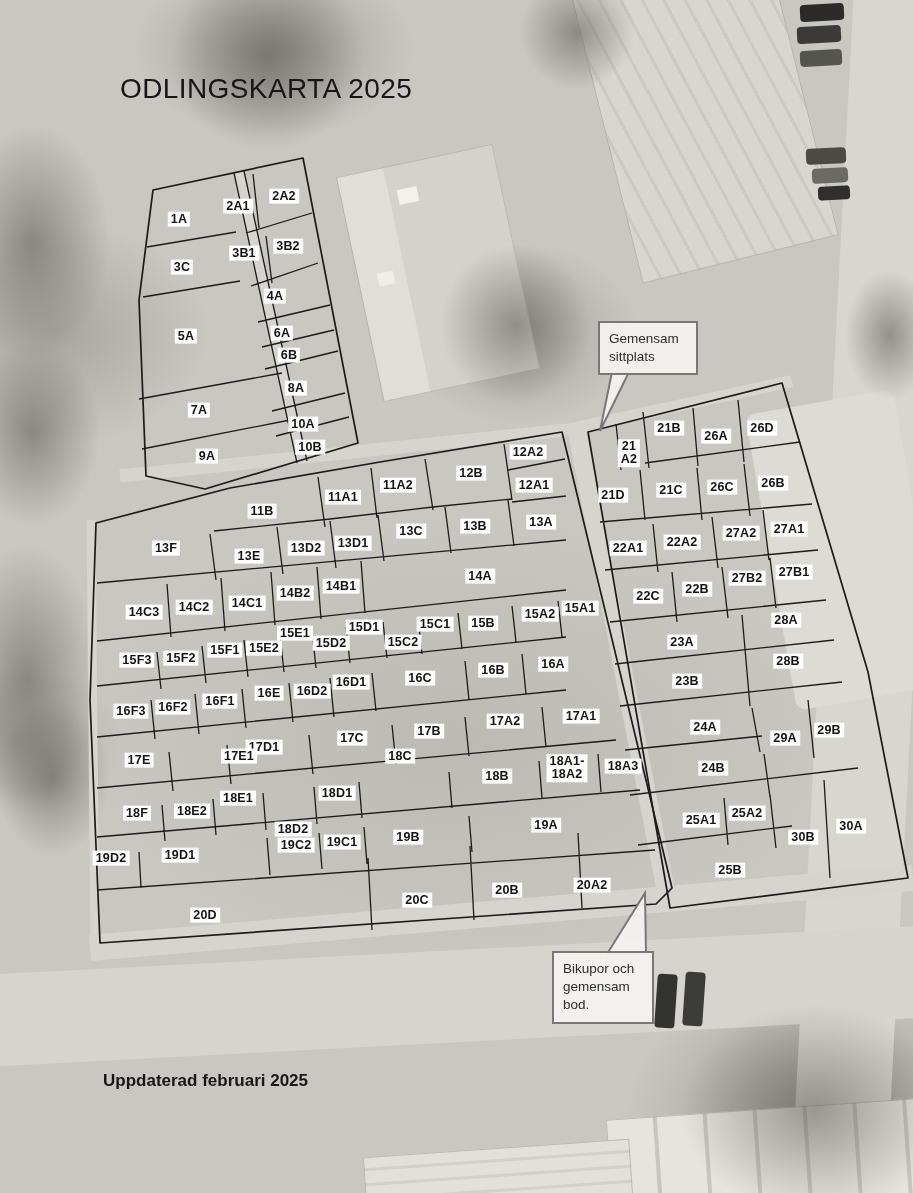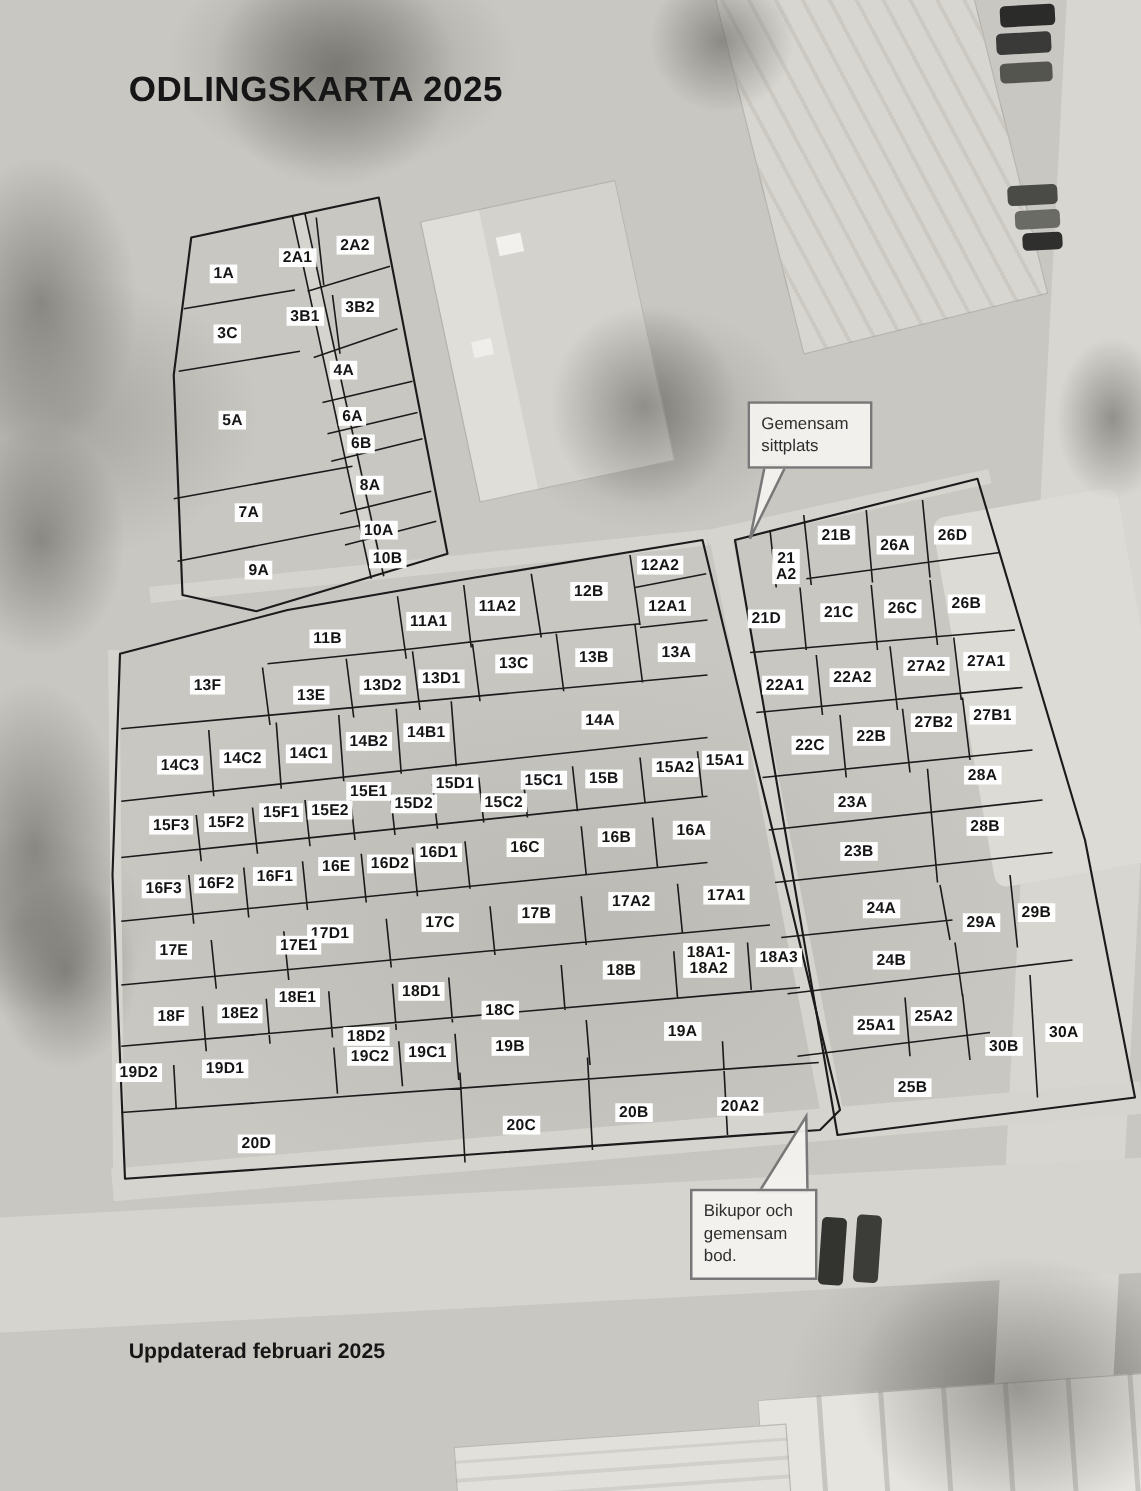--- a/index.html
+++ b/index.html
@@ -21,21 +21,21 @@
   .car{position:absolute;border-radius:4px;}
   .road-strip{position:absolute;background:#d8d6d1;}
   svg#overlay{position:absolute;left:0;top:0;}
   .plot-label{position:absolute;transform:translate(-50%,-50%);
     background:rgba(255,255,255,.96);color:#141414;font-weight:bold;
     font-size:12.5px;line-height:1.02;padding:1px 3px;white-space:pre-line;
     text-align:center;letter-spacing:.2px;}
   .callout{position:absolute;background:rgba(243,242,239,.94);border:2px solid #787878;
     padding:7px 9px;font-size:13.5px;line-height:1.35;color:#2e2e2e;white-space:pre-line;}
   #title-block{position:absolute;left:103px;top:56px;color:#161616;}
-  #title-block h1{margin:0;font-size:28px;font-weight:bold;letter-spacing:.4px;}
+  #title-block h1{margin:17px;font-size:28px;font-weight:normal;letter-spacing:.4px;}
   #title-block h2{margin:3px 0 0 0;font-size:15.5px;font-weight:bold;letter-spacing:.2px;}
   #footer-block{position:absolute;left:103px;top:1068px;color:#161616;
     font-size:17px;font-weight:bold;line-height:1.5;}
 </style>
 </head>
 <body>
 
 <div id="canvas">
 
   <div class="road-strip" style="left:822px;top:-20px;width:95px;height:1240px;transform:rotate(3deg);"></div>
@@ -161,21 +161,21 @@
       <div class="plot-label" style="left: 505px; top: 721px;">17A2</div>
       <div class="plot-label" style="left: 429px; top: 731px;">17B</div>
       <div class="plot-label" style="left: 352px; top: 738px;">17C</div>
       <div class="plot-label" style="left: 264px; top: 747px;">17D1</div>
       <div class="plot-label" style="left: 201px; top: 756px; margin-left: 38px;">17E1</div>
       <div class="plot-label" style="left: 139px; top: 760px;">17E</div>
       <div class="plot-label" style="left: 567px; top: 768px;">18A1-
 18A2</div>
       <div class="plot-label" style="left: 623px; top: 766px;">18A3</div>
       <div class="plot-label" style="left: 497px; top: 776px;">18B</div>
-      <div class="plot-label" style="left: 400px; top: 808px;">18C</div>
+      <div class="plot-label" style="left: 400px; top: 756px;">18C</div>
       <div class="plot-label" style="left: 337px; top: 793px;">18D1</div>
       <div class="plot-label" style="left: 293px; top: 829px;">18D2</div>
       <div class="plot-label" style="left: 238px; top: 798px;">18E1</div>
       <div class="plot-label" style="left: 192px; top: 811px;">18E2</div>
       <div class="plot-label" style="left: 137px; top: 813px;">18F</div>
       <div class="plot-label" style="left: 546px; top: 825px;">19A</div>
       <div class="plot-label" style="left: 408px; top: 837px;">19B</div>
       <div class="plot-label" style="left: 342px; top: 842px;">19C1</div>
       <div class="plot-label" style="left: 296px; top: 845px;">19C2</div>
       <div class="plot-label" style="left: 180px; top: 855px;">19D1</div>

